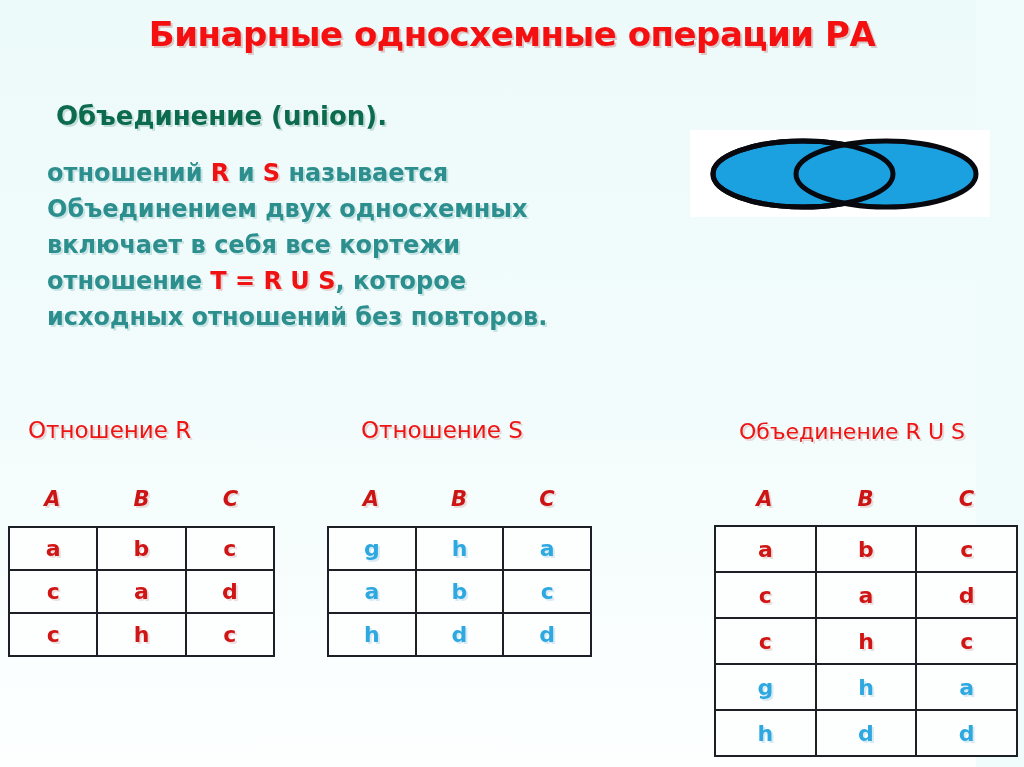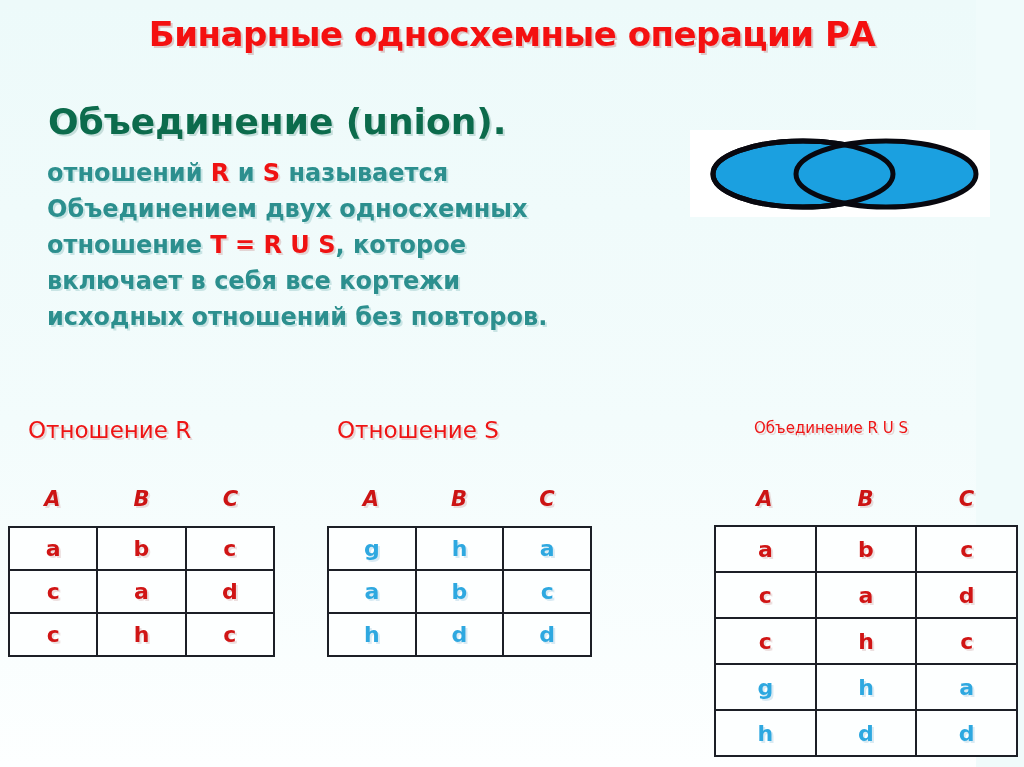--- a/index.html
+++ b/index.html
@@ -35,23 +35,23 @@
     font-weight: bold;
     letter-spacing: -0.5px;
     color: #f41010;
     text-shadow: 2px 2px 0 rgba(180,90,90,0.30);
     white-space: nowrap;
   }
 
   
   .section-heading {
     position: absolute;
-    left: 48px;
+    left: 56px;
     top: 101px;
-    font-size: 36px;
+    font-size: 26px;
     font-weight: bold;
     color: #0c6b4c;
     text-shadow: 2px 2px 0 rgba(120,170,160,0.35);
     white-space: nowrap;
   }
 
   
   .body-text {
     position: absolute;
     left: 47px;
@@ -82,22 +82,21 @@
   
   .rel-title {
     position: absolute;
     font-size: 23px;
     font-weight: normal;
     color: #ee1414;
     text-shadow: 2px 2px 0 rgba(200,140,140,0.32);
     white-space: nowrap;
   }
   .rel-title.small {
-    font-size: 15px;
-    margin-left: 15px;
+    font-size: 22px;
   }
 
   .col-headers {
     position: absolute;
     display: flex;
     font-size: 21px;
     font-weight: bold;
     font-style: italic;
     color: #cc1414;
     text-shadow: 2px 2px 0 rgba(200,150,150,0.30);
@@ -129,22 +128,22 @@
 <div class="slide">
 
   <div class="title">Бинарные односхемные операции РА</div>
 
   <div class="section-heading">Объединение (union).</div>
 
   <div class="body-text">
     <div id="para-lines">
         <div><span>отношений </span><span class="hl">R</span><span> и </span><span class="hl">S</span><span> называется</span></div>
         <div><span>Объединением двух односхемных</span></div>
+        <div><span>включает в себя все кортежи</span></div>
         <div><span>отношение </span><span class="hl">T = R U S</span><span>, которое</span></div>
-        <div><span>включает в себя все кортежи</span></div>
         <div><span>исходных отношений без повторов.</span></div>
       </div>
   </div>
 
   <div class="venn-box">
     <svg width="300" height="87" viewBox="0 0 300 87">
       <ellipse cx="113" cy="44" rx="90" ry="33" fill="#1ba0e0" stroke="#08080f" stroke-width="5"></ellipse>
       <ellipse cx="196" cy="44" rx="90" ry="33" fill="#1ba0e0" stroke="#08080f" stroke-width="5"></ellipse>
       <path d="M 113 11 A 90 33 0 0 0 113 77 A 90 33 0 0 0 113 11 Z" fill="none" stroke="#08080f" stroke-width="5"></path>
     </svg>
@@ -171,21 +170,21 @@
           <td class="red" style="width: 33%;">d</td>
         </tr>
         <tr style="height: 43px;">
           <td class="red" style="width: 33%;">c</td>
           <td class="red" style="width: 33%;">h</td>
           <td class="red" style="width: 33%;">c</td>
         </tr>
       </tbody>
   </table>
 
-  <div class="rel-title" style="left:337px; top:417px;">Отношение S</div>
+  <div class="rel-title" style="left:361px; top:417px;">Отношение S</div>
 
   <div class="col-headers" style="left:327px; top:487px; width:265px;">
     <span style="width:88px;">A</span>
     <span style="width:88px;">B</span>
     <span style="width:88px;">C</span>
   </div>
 
   <table class="rel" style="left:327px; top:526px; width:265px;">
     <tbody>
         <tr style="height: 43px;">

